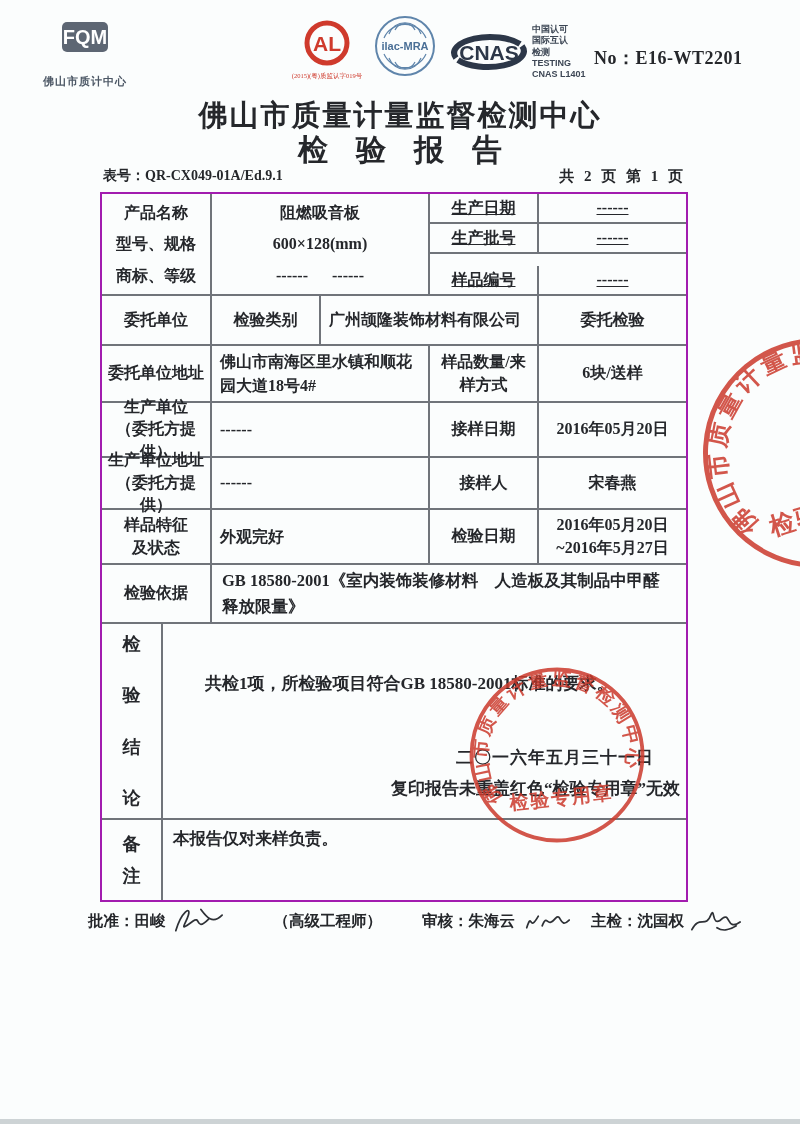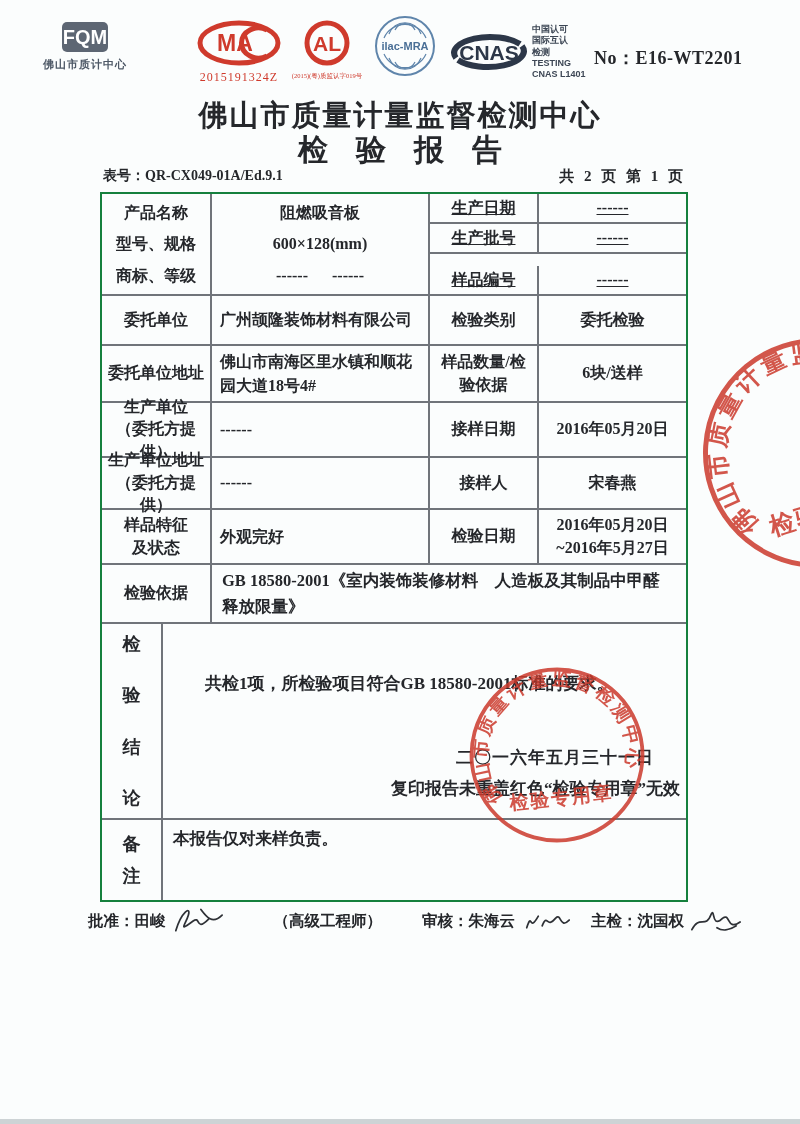--- a/index.html
+++ b/index.html
@@ -4,21 +4,21 @@
 <style>
   html,body{margin:0;padding:0;background:#e8eaea;}
   .page{position:relative;width:800px;height:1124px;background:#fbfdfd;overflow:hidden;
         font-family:"Liberation Serif","DejaVu Serif",serif;color:#25272b;}
 
   
   .fqm{position:absolute;left:30px;top:22px;width:110px;text-align:center;}
   .fqm-box{margin:0 auto;width:46px;height:30px;background:#5d6673;border-radius:5px;
            color:#fff;font-weight:700;font-size:20px;line-height:30px;
            font-family:"Liberation Sans",sans-serif;}
-  .fqm-cap{margin-top:5px;font-size:11px;color:#4d5866;letter-spacing:1px;font-weight:700;
+  .fqm-cap{margin-top:22px;font-size:11px;color:#4d5866;letter-spacing:1px;font-weight:700;
            font-family:"Liberation Sans",sans-serif;}
   .cma{position:absolute;left:196px;top:20px;width:86px;text-align:center;color:#cf3a2c;}
   .cma .code{font-size:12px;letter-spacing:1px;margin-top:0;}
   .cal{position:absolute;left:290px;top:20px;width:74px;text-align:center;color:#cf3a2c;}
   .cal .code{font-size:6.5px;margin-top:2px;white-space:nowrap;}
   .ilac{position:absolute;left:374px;top:14px;}
   .cnas{position:absolute;left:450px;top:32px;}
   .cnas-cap{position:absolute;left:532px;top:24px;font-size:9px;line-height:1.25;color:#3c4654;
             font-family:"Liberation Sans",sans-serif;font-weight:700;}
   .report-no{position:absolute;left:594px;top:46px;font-size:18px;font-weight:700;letter-spacing:.5px;}
@@ -26,21 +26,21 @@
   
   .title-org{position:absolute;top:96px;left:0;width:100%;text-align:center;
              font-size:29px;font-weight:700;letter-spacing:2px;}
   .title-doc{position:absolute;top:130px;left:0;width:100%;text-align:center;
              font-size:30px;font-weight:700;letter-spacing:28px;}
   .title-doc span{margin-right:-28px;}
   .form-no{position:absolute;left:103px;top:167px;font-size:14px;font-weight:600;}
   .pagination{position:absolute;right:114px;top:167px;font-size:15px;font-weight:600;letter-spacing:3px;}
 
   
-  .tbl{position:absolute;left:100px;top:192px;width:588px;border:2px solid #15803d;box-sizing:border-box;}
+  .tbl{position:absolute;left:100px;top:192px;width:588px;border:2px solid #a21caf;box-sizing:border-box;}
   .tr{display:flex;border-bottom:2px solid #70747a;box-sizing:border-box;}
   .tr:last-child{border-bottom:none;}
   .td{border-right:2px solid #70747a;box-sizing:border-box;display:flex;flex-direction:column;
       justify-content:center;align-items:center;text-align:center;
       font-weight:700;font-size:16px;line-height:1.4;padding:2px 4px;}
   .td.noline{border-right:none;}
   .td.left{align-items:flex-start;text-align:left;}
   .c1{width:110px;} .c2{width:218px;} .c3{width:109px;} .c4{width:147px;}
   .r1{height:102px;}
   .r1 .lines{line-height:1.95;}
@@ -84,28 +84,20 @@
 </head>
 <body>
 
 <div class="page">
 
   <div class="fqm">
     <div class="fqm-box"><span>FQM</span></div>
     <div class="fqm-cap">佛山市质计中心</div>
   </div>
 
-  <div class="cma">
-    <svg width="84" height="46" viewBox="0 0 84 46">
-      <ellipse cx="42" cy="23" rx="39" ry="20" fill="none" stroke="#cf3a2c" stroke-width="5"></ellipse>
-      <path d="M70,10 A17,15 0 1 0 70,36" fill="none" stroke="#cf3a2c" stroke-width="5"></path>
-      <text x="38" y="31" text-anchor="middle" font-size="23" font-weight="bold" fill="#cf3a2c" font-family="Liberation Sans, sans-serif">MA</text>
-    </svg>
-    <div class="code">2015191324Z</div>
-  </div>
 
   <div class="cal">
     <svg width="48" height="46" viewBox="0 0 48 46">
       <circle cx="24" cy="23" r="20" fill="none" stroke="#cf3a2c" stroke-width="5"></circle>
       <text x="24" y="31" text-anchor="middle" font-size="21" font-weight="bold" fill="#cf3a2c" font-family="Liberation Sans, sans-serif">AL</text>
     </svg>
     <div class="code">(2015)(粤)质监认字019号</div>
   </div>
 
   <div class="ilac">
@@ -171,29 +163,29 @@
         </div>
         <div class="subrow">
           <div class="td c3">样品编号</div>
           <div class="td c4 noline">------</div>
         </div>
       </div>
     </div>
 
     <div class="tr r2">
       <div class="td c1">委托单位</div>
+      <div class="td c3">检验类别</div>
       <div class="td c2 left addr">广州颉隆装饰材料有限公司</div>
-      <div class="td c3">检验类别</div>
       <div class="td c4 noline">委托检验</div>
     </div>
 
     <div class="tr r3">
       <div class="td c1">委托单位地址</div>
       <div class="td c2 left addr">佛山市南海区里水镇和顺花园大道18号4#</div>
-      <div class="td c3">样品数量/检验依据</div>
+      <div class="td c3">样品数量/来样方式</div>
       <div class="td c4 noline">6块/送样</div>
     </div>
 
     <div class="tr r4">
       <div class="td c1">
         <div>生产单位</div>
         <div>（委托方提供）</div>
       </div>
       <div class="td c2 left addr">------</div>
       <div class="td c3">接样日期</div>

